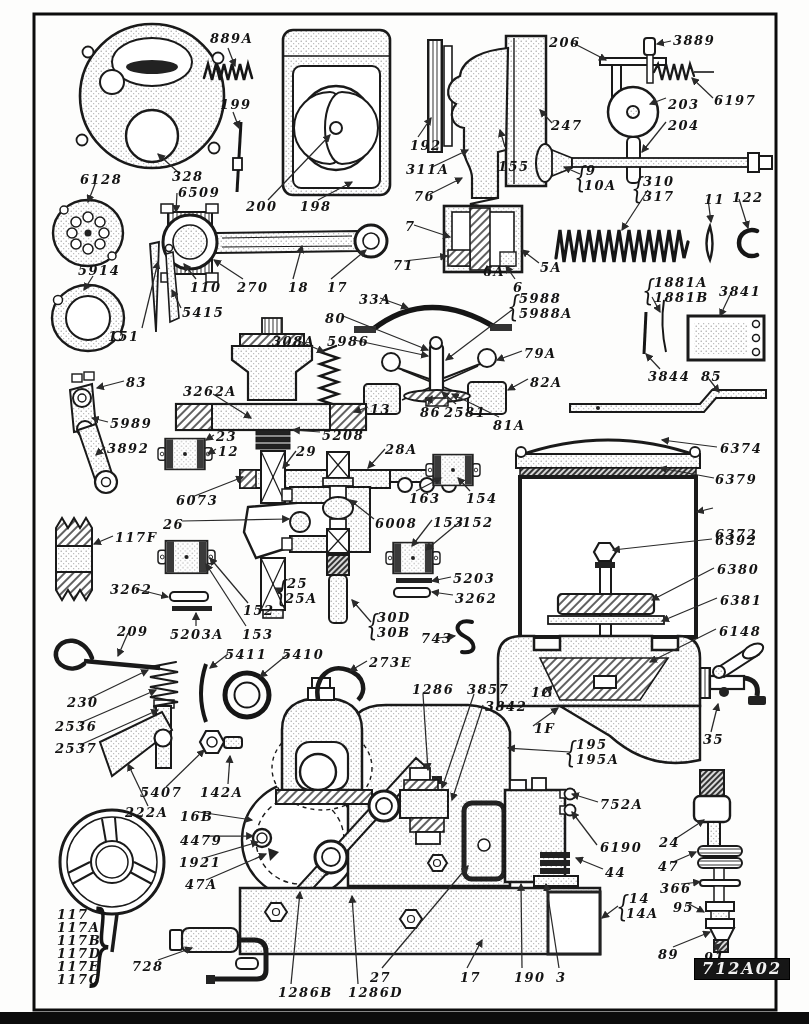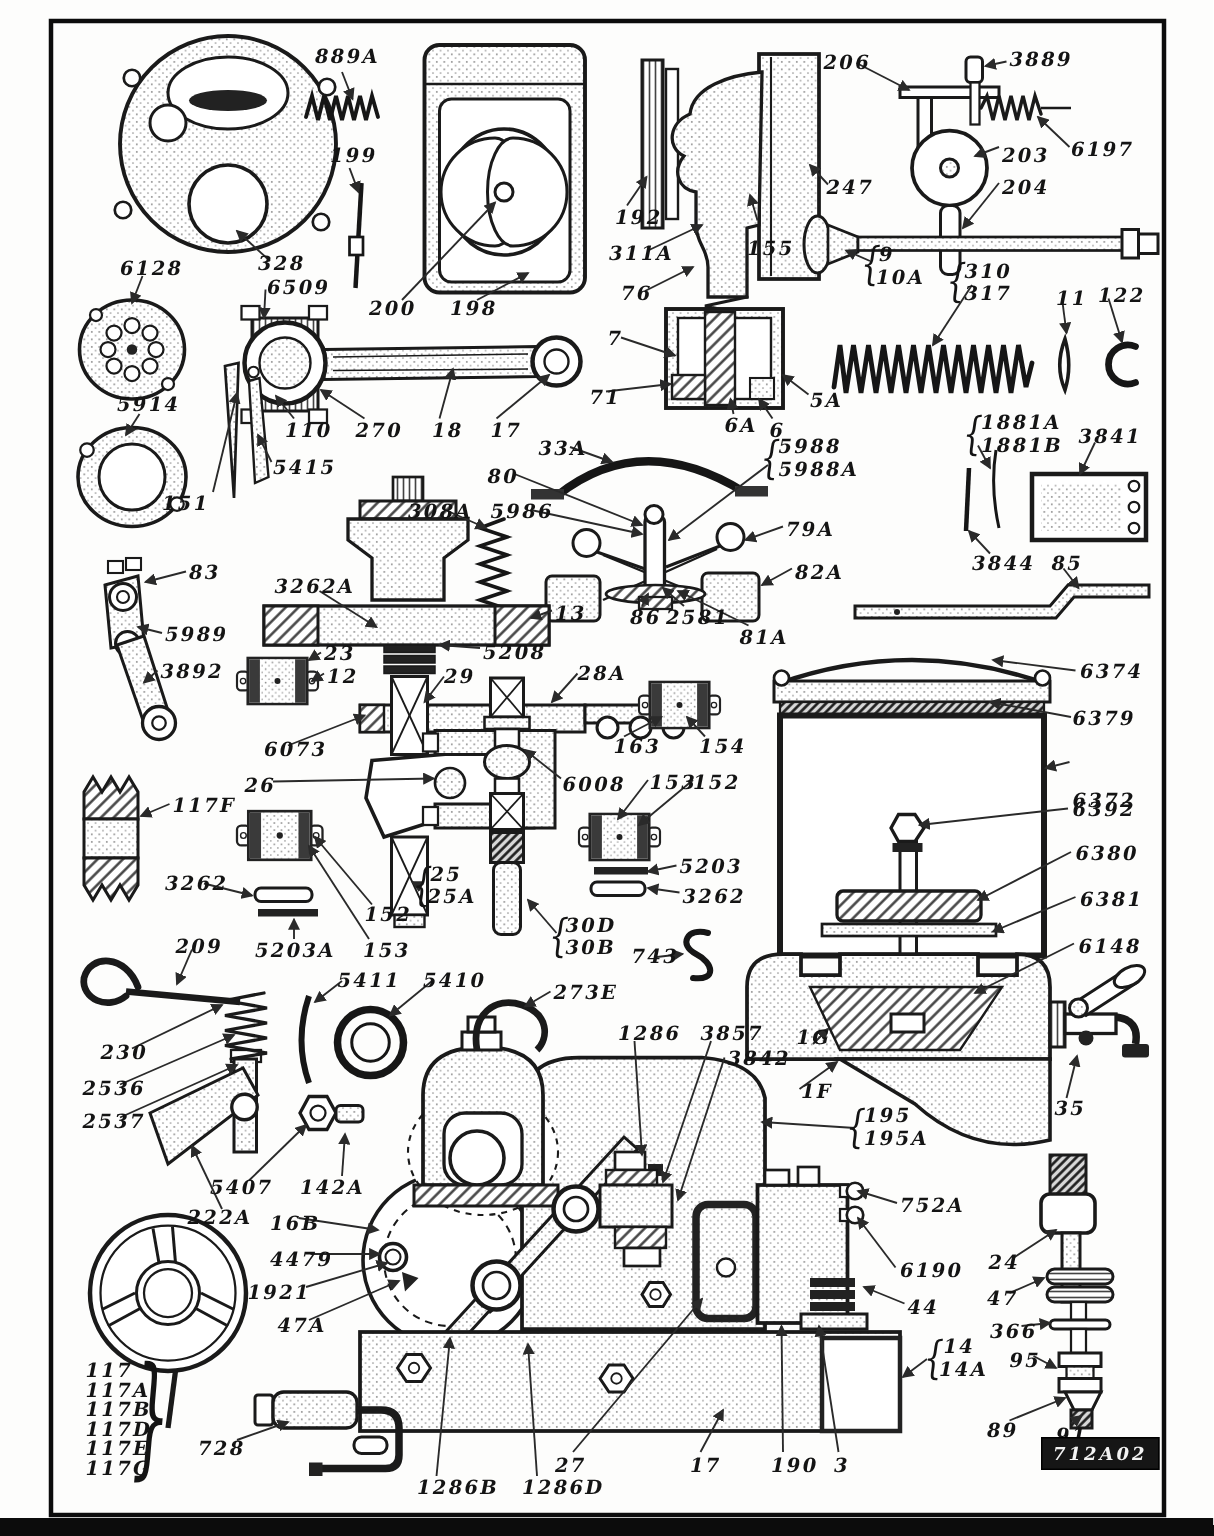--- a/index.html
+++ b/index.html
@@ -4,21 +4,21 @@
 <style>
   html,body{margin:0;padding:0;background:#ffffff;}
   .page{position:relative;width:809px;height:1024px;background:#fdfdfc;overflow:hidden;
         font-family:"DejaVu Serif", serif;}
   .page svg{position:absolute;left:0;top:0;}
   #labels{position:absolute;left:0;top:0;width:746px;height:1024px;}
   .lbl{position:absolute;font-style:italic;font-weight:600;font-size:13px;line-height:14px;
        letter-spacing:1.5px;color:#141414;white-space:nowrap;}
   .br{font-size:30px;font-weight:400;line-height:30px;letter-spacing:0;transform:scaleX(.7);transform-origin:left top;}
   .br-tall{font-size:88px;font-weight:400;line-height:88px;letter-spacing:0;transform:scaleX(.45);transform-origin:left top;}
-  .stamp{background:#161616;color:#f2f2f2;font-size:12px;line-height:14px;padding:3px 7px;
+  .stamp{background:#161616;color:#f2f2f2;font-size:16px;line-height:14px;padding:3px 7px;
          letter-spacing:2px;border:1px solid #000;}
   .leader{stroke:#2a2a2a;stroke-width:1.25;fill:none;}
 </style>
 </head>
 <body>
 
 <div class="page">
 
 <svg width="809" height="1024" viewBox="0 0 809 1024">
   <defs>
@@ -604,21 +604,21 @@
       <span class="lbl" style="left: 586px; top: 164px;">9</span>
       <span class="lbl" style="left: 584px; top: 179px;">10A</span>
       <span class="lbl br" style="left: 631px; top: 173px;">{</span>
       <span class="lbl" style="left: 643px; top: 175px;">310</span>
       <span class="lbl" style="left: 643px; top: 190px;">317</span>
       <span class="lbl" style="left: 704px; top: 193px;">11</span>
       <span class="lbl" style="left: 732px; top: 191px;">122</span>
       <span class="lbl" style="left: 405px; top: 220px;">7</span>
       <span class="lbl" style="left: 393px; top: 259px;">71</span>
       <span class="lbl" style="left: 540px; top: 261px;">5A</span>
-      <span class="lbl" style="left: 483px; top: 278px;">6A</span>
+      <span class="lbl" style="left: 483px; top: 265px;">6A</span>
       <span class="lbl" style="left: 513px; top: 281px;">6</span>
       <span class="lbl" style="left: 359px; top: 293px;">33A</span>
       <span class="lbl" style="left: 325px; top: 312px;">80</span>
       <span class="lbl" style="left: 272px; top: 335px;">308A</span>
       <span class="lbl" style="left: 327px; top: 335px;">5986</span>
       <span class="lbl br" style="left: 507px; top: 291px;">{</span>
       <span class="lbl" style="left: 519px; top: 292px;">5988</span>
       <span class="lbl" style="left: 519px; top: 307px;">5988A</span>
       <span class="lbl br" style="left: 642px; top: 275px;">{</span>
       <span class="lbl" style="left: 654px; top: 276px;">1881A</span>
@@ -667,21 +667,21 @@
       <span class="lbl" style="left: 282px; top: 648px;">5410</span>
       <span class="lbl" style="left: 369px; top: 656px;">273E</span>
       <span class="lbl" style="left: 67px; top: 696px;">230</span>
       <span class="lbl" style="left: 55px; top: 720px;">2536</span>
       <span class="lbl" style="left: 55px; top: 742px;">2537</span>
       <span class="lbl" style="left: 140px; top: 786px;">5407</span>
       <span class="lbl" style="left: 200px; top: 786px;">142A</span>
       <span class="lbl" style="left: 125px; top: 806px;">222A</span>
       <span class="lbl" style="left: 180px; top: 810px;">16B</span>
       <span class="lbl" style="left: 180px; top: 834px;">4479</span>
-      <span class="lbl" style="left: 165px; top: 856px;">1921</span>
+      <span class="lbl" style="left: 179px; top: 856px;">1921</span>
       <span class="lbl" style="left: 185px; top: 878px;">47A</span>
       <span class="lbl" style="left: 57px; top: 908px;">117</span>
       <span class="lbl" style="left: 57px; top: 921px;">117A</span>
       <span class="lbl" style="left: 57px; top: 934px;">117B</span>
       <span class="lbl" style="left: 57px; top: 947px;">117D</span>
       <span class="lbl" style="left: 57px; top: 960px;">117E</span>
       <span class="lbl" style="left: 57px; top: 973px;">117G</span>
       <span class="lbl br-tall" style="left: 88px; top: 900px;">}</span>
       <span class="lbl" style="left: 132px; top: 960px;">728</span>
       <span class="lbl" style="left: 412px; top: 683px;">1286</span>

